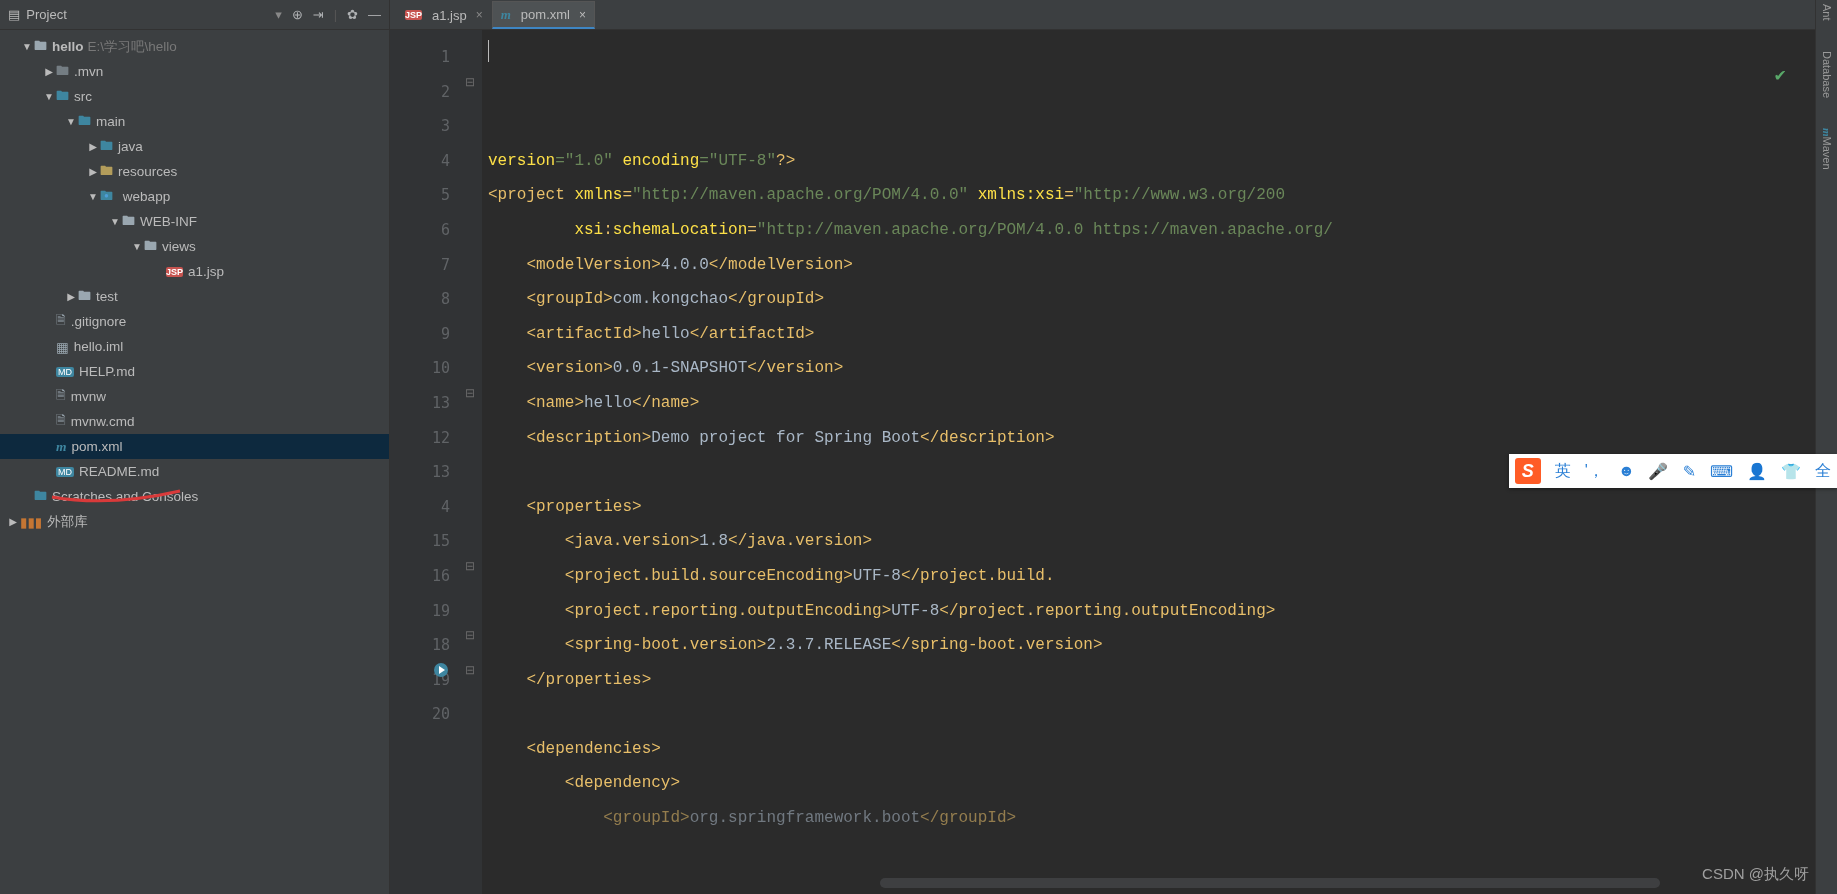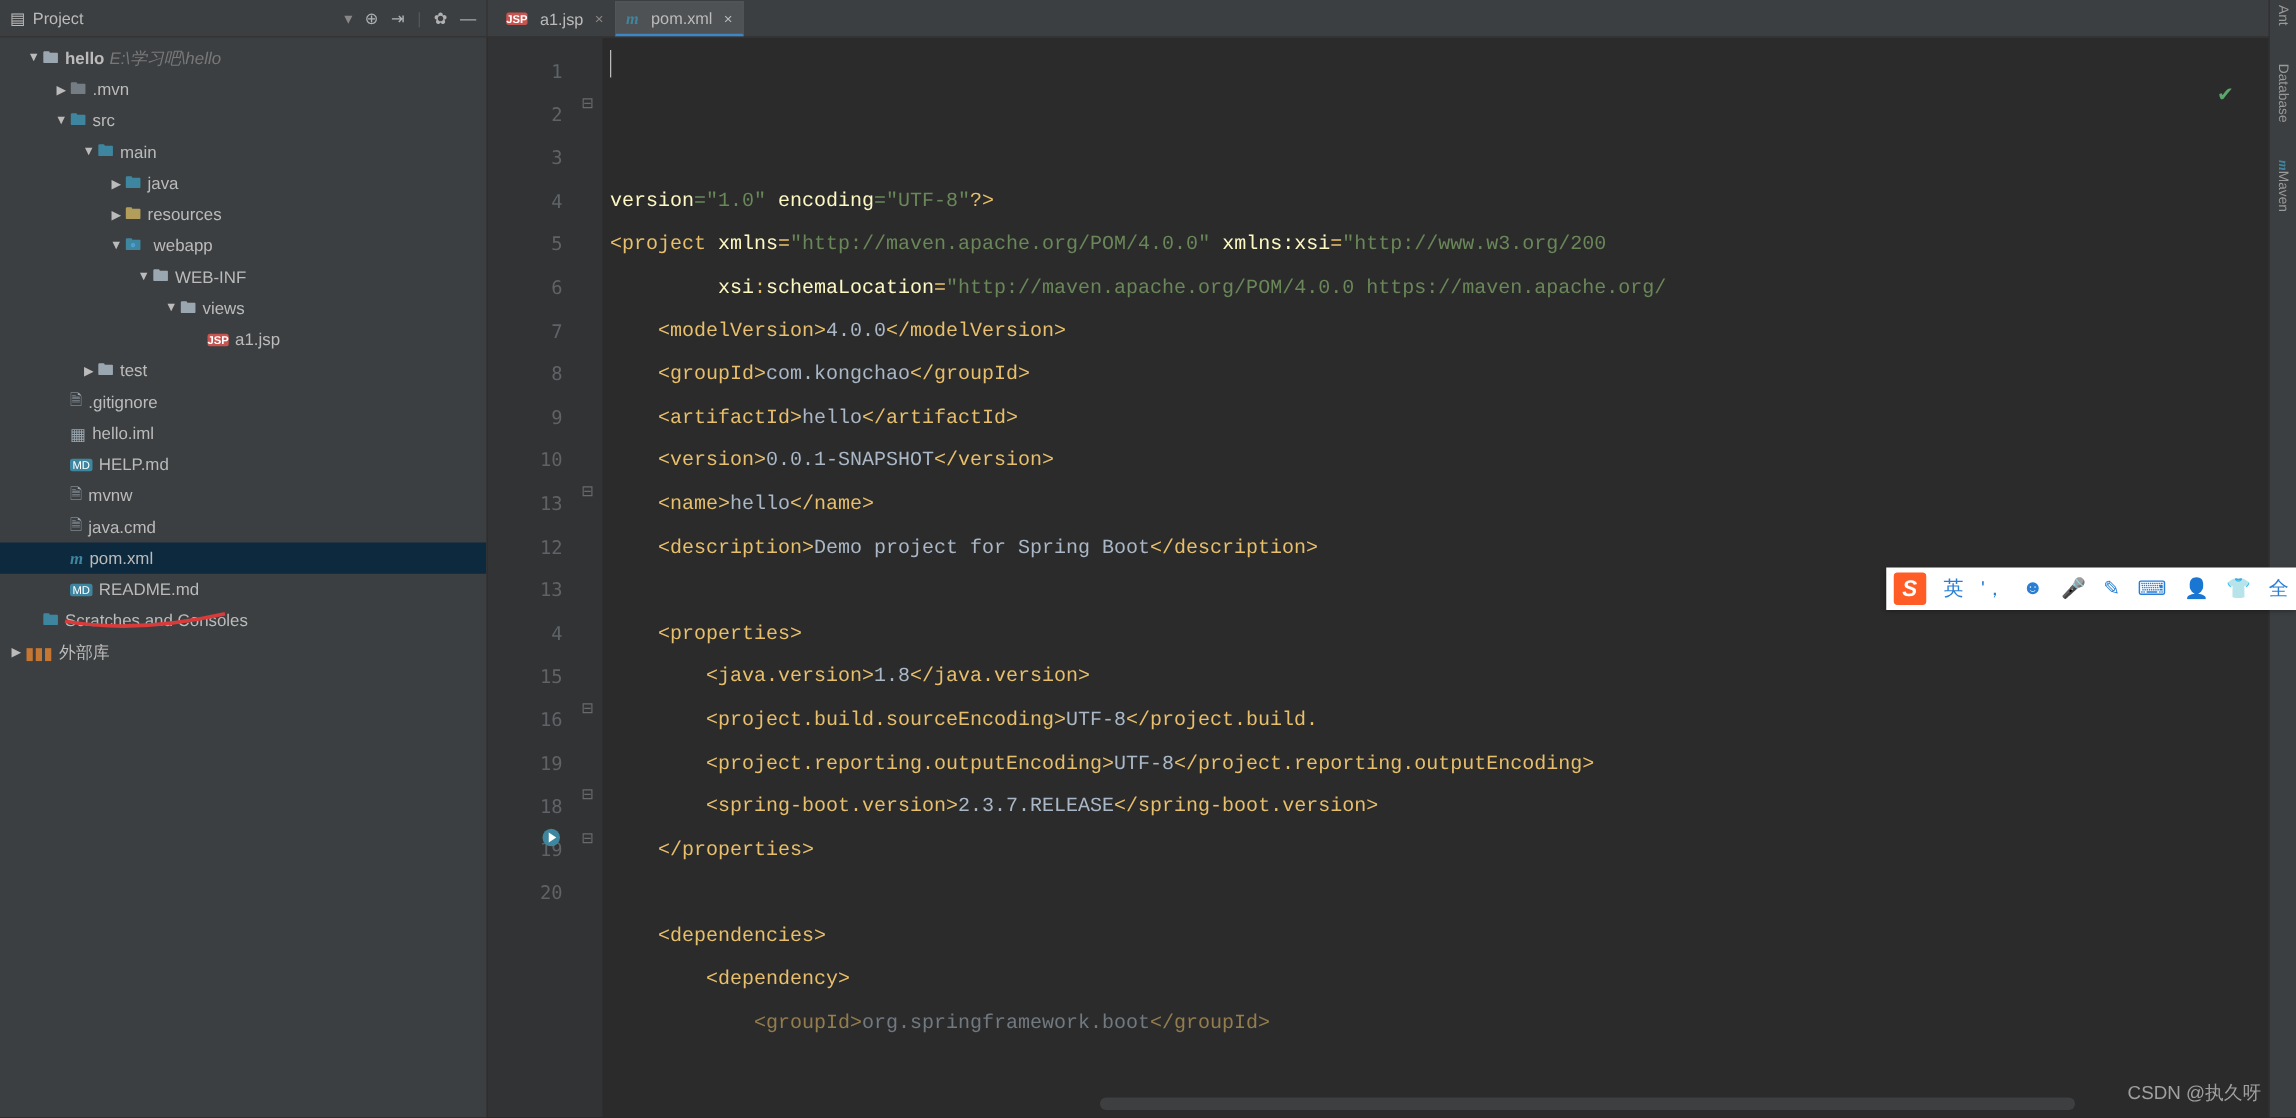--- a/index.html
+++ b/index.html
@@ -15,39 +15,39 @@
 .tree-row.selected { background:#0d293e; }
 .ind { display:inline-block; }
 .arrow { width:14px; color:#bbb; font-size:10px; display:inline-block; text-align:center; }
 .ico-folder { color:#9aa7b0; margin-right:5px; font-size:13px;}
 .ico-folder.blue { color:#3e86a0; }
 .ico-file { color:#9aa7b0; margin-right:5px; font-size:12px;}
 .ico-jsp { background:#c75450; color:#fff; font-size:9px; font-weight:bold; padding:0 0; border-radius:2px; margin-right:5px;}
 .ico-md { background:#3e86a0; color:#fff; font-size:9px; font-weight:normal; padding:0 2px; border-radius:2px; margin-right:5px;}
 .ico-m { color:#3e86a0; font-weight:bold; font-style:italic; margin-right:5px; font-family:Georgia,serif;}
 .ico-iml { color:#9aa7b0; margin-right:5px;}
-.path-hint { color:#787878; margin-left:4px;font-style:italic; }
+.path-hint { color:#787878; margin-left:4px; }
 .tree-row .name { color:#bbbbbb; }
 .tree-row .name.bold { font-weight:bold; }
 .underline-svg { position:absolute; left:50px; top:457px; pointer-events:none; }
 .editor-area { flex:1; display:flex; flex-direction:column; background:#2b2b2b; min-width:0; }
 .tabs { height:30px; background:#3c3f41; display:flex; align-items:flex-end; border-bottom:1px solid #323232; padding-left:6px; }
 .tab { height:28px; display:flex; align-items:center; padding:0 8px; border:1px solid transparent; color:#bbb; cursor:pointer; gap:5px; font-size:13px;}
 .tab.active { background:#4e5254; border:1px solid #555; border-bottom:2px solid #3e86c4; }
 .tab .close { color:#888; margin-left:4px; font-size:12px;}
 .tab.active .close { color:#bbb; }
 .editor-body { flex:1; display:flex; overflow:hidden; position:relative; }
 .gutter { width:70px; background:#313335; text-align:right; padding:10px 10px 0 0; color:#606366; font-family:Consolas,monospace; font-size:15px; line-height:34.6px; position:relative;}
 .gutter-line { height:34.6px; position:relative; }
 .fold-col { width:22px; background:#313335; padding-top:10px; position:relative; }
 .fold-mark { position:absolute; left:3px; width:14px; height:14px; color:#6a6a6a; font-size:12px; display:flex; align-items:center; justify-content:center; }
 .rerun-icon { position:absolute; left:1px; width:18px; height:18px; }
 .code { flex:1; font-family:Consolas,"Courier New",monospace; font-size:16px; line-height:34.6px; padding:10px 0 0 6px; white-space:pre; overflow:hidden; position:relative; color:#a9b7c6;}
 .c-tag { color:#e8bf6a; }
-.c-attr { color:#fef9c3; }
+.c-attr { color:#fde047; }
 .c-str { color:#6a8759; }
 .c-text { color:#a9b7c6; }
 .right-rail { width:22px; background:#3c3f41; display:flex; flex-direction:column; align-items:center; padding-top:4px; gap:30px; color:#8a8a8a; font-size:11px; border-left:1px solid #323232;}
 .rail-label { writing-mode:vertical-rl; cursor:pointer; color:#9a9a9a;}
 .check-icon { position:absolute; right:28px; top:36px; color:#59a869; font-size:16px; z-index:5;}
 .watermark { position:absolute; right:28px; bottom:10px; color:#bdbdbd; font-size:15px; z-index:50; opacity:0.8;}
 .ime-bar { position:absolute; right:0; top:454px; height:34px; background:#fff; display:flex; align-items:center; padding:0 6px; gap:14px; z-index:40; box-shadow:0 1px 4px rgba(0,0,0,.4);}
 .ime-logo { width:26px; height:26px; background:#ff5c26; color:#fff; display:flex; align-items:center; justify-content:center; font-weight:bold; font-size:18px; border-radius:3px; font-style:italic;}
 .ime-icon { color:#2a7fd5; font-size:16px; cursor:pointer;}
 .ime-icon.gray { color:#999; }
@@ -162,21 +162,21 @@
         <div class="tree-row">
           <span class="ind" style="width:42px"></span>
           <span class="arrow"></span>
           <span class="ico-file">🗎</span>
           <span class="name">mvnw</span>
         </div>
         <div class="tree-row">
           <span class="ind" style="width:42px"></span>
           <span class="arrow"></span>
           <span class="ico-file">🗎</span>
-          <span class="name">java.cmd</span>
+          <span class="name">mvnw.cmd</span>
         </div>
         <div class="tree-row selected">
           <span class="ind" style="width:42px"></span>
           <span class="arrow"></span>
           <span class="ico-m">m</span>
           <span class="name">pom.xml</span>
         </div>
         <div class="tree-row">
           <span class="ind" style="width:42px"></span>
           <span class="arrow"></span>

